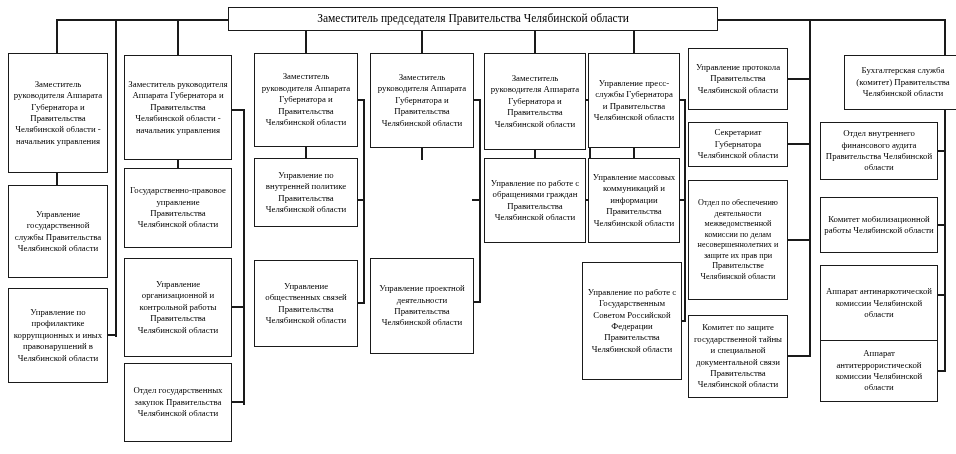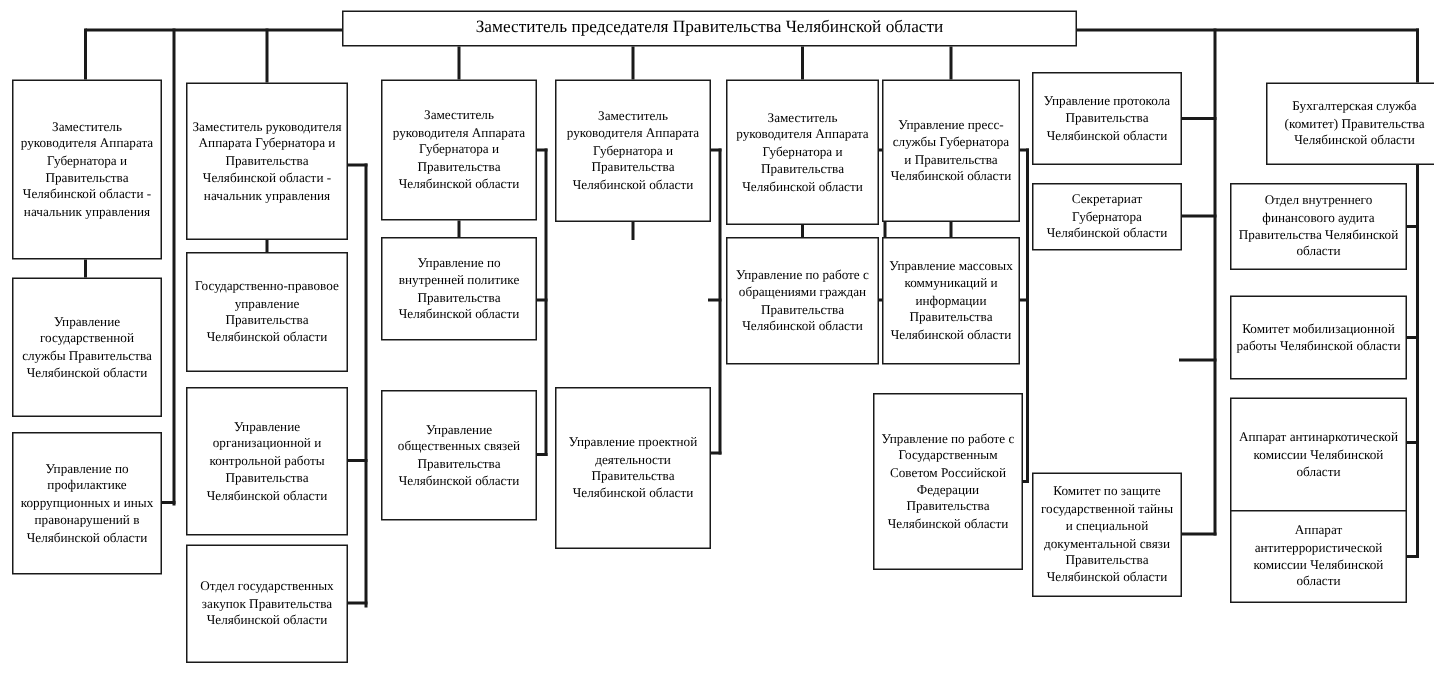--- a/index.html
+++ b/index.html
@@ -95,31 +95,32 @@
   <div class="obox" style="left:124px;top:55px;width:108px;height:105px;">Заместитель руководителя Аппарата Губернатора и Правительства Челябинской области - начальник управления</div>
   <div class="obox" style="left:124px;top:168px;width:108px;height:80px;">Государственно-правовое управление Правительства Челябинской области</div>
   <div class="obox" style="left:124px;top:258px;width:108px;height:99px;">Управление организационной и контрольной работы Правительства Челябинской области</div>
   <div class="obox" style="left:124px;top:363px;width:108px;height:79px;">Отдел государственных закупок Правительства Челябинской области</div>
 
   <div class="obox" style="left:254px;top:53px;width:104px;height:94px;">Заместитель руководителя Аппарата Губернатора и Правительства Челябинской области</div>
   <div class="obox" style="left:254px;top:158px;width:104px;height:69px;">Управление по внутренней политике Правительства Челябинской области</div>
   <div class="obox" style="left:254px;top:260px;width:104px;height:87px;">Управление общественных связей Правительства Челябинской области</div>
 
   <div class="obox" style="left:370px;top:53px;width:104px;height:95px;">Заместитель руководителя Аппарата Губернатора и Правительства Челябинской области</div>
-  <div class="obox" style="left:370px;top:258px;width:104px;height:108px;">Управление проектной деятельности Правительства Челябинской области</div>
+  <div class="obox" style="left:370px;top:258px;width:104px;height:96px;">Управление проектной деятельности Правительства Челябинской области</div>
 
   <div class="obox" style="left:484px;top:53px;width:102px;height:97px;">Заместитель руководителя Аппарата Губернатора и Правительства Челябинской области</div>
   <div class="obox" style="left:484px;top:158px;width:102px;height:85px;">Управление по работе с обращениями граждан Правительства Челябинской области</div>
 
   <div class="obox" style="left:588px;top:53px;width:92px;height:95px;">Управление пресс-службы Губернатора и Правительства Челябинской области</div>
   <div class="obox" style="left:588px;top:158px;width:92px;height:85px;">Управление массовых коммуникаций и информации Правительства Челябинской области</div>
   <div class="obox" style="left:582px;top:262px;width:100px;height:118px;">Управление по работе с Государственным Советом Российской Федерации Правительства Челябинской области</div>
 
   <div class="obox" style="left:688px;top:48px;width:100px;height:62px;">Управление протокола Правительства Челябинской области</div>
   <div class="obox" style="left:688px;top:122px;width:100px;height:45px;">Секретариат Губернатора Челябинской области</div>
+  <div class="obox fs8" style="left:688px;top:180px;width:100px;height:120px;">Отдел по обеспечению деятельности межведомственной комиссии по делам несовершеннолетних и защите их прав при Правительстве Челябинской области</div>
   <div class="obox" style="left:688px;top:315px;width:100px;height:83px;">Комитет по защите государственной тайны и специальной документальной связи Правительства Челябинской области</div>
 
   <div class="obox" style="left:844px;top:55px;width:118px;height:55px;">Бухгалтерская служба (комитет) Правительства Челябинской области</div>
   <div class="obox" style="left:820px;top:122px;width:118px;height:58px;">Отдел внутреннего финансового аудита Правительства Челябинской области</div>
   <div class="obox" style="left:820px;top:197px;width:118px;height:56px;">Комитет мобилизационной работы Челябинской области</div>
   <div class="obox" style="left:820px;top:265px;width:118px;height:77px;">Аппарат антинаркотической комиссии Челябинской области</div>
   <div class="obox" style="left:820px;top:340px;width:118px;height:62px;">Аппарат антитеррористической комиссии Челябинской области</div>
 
 </div>
 

